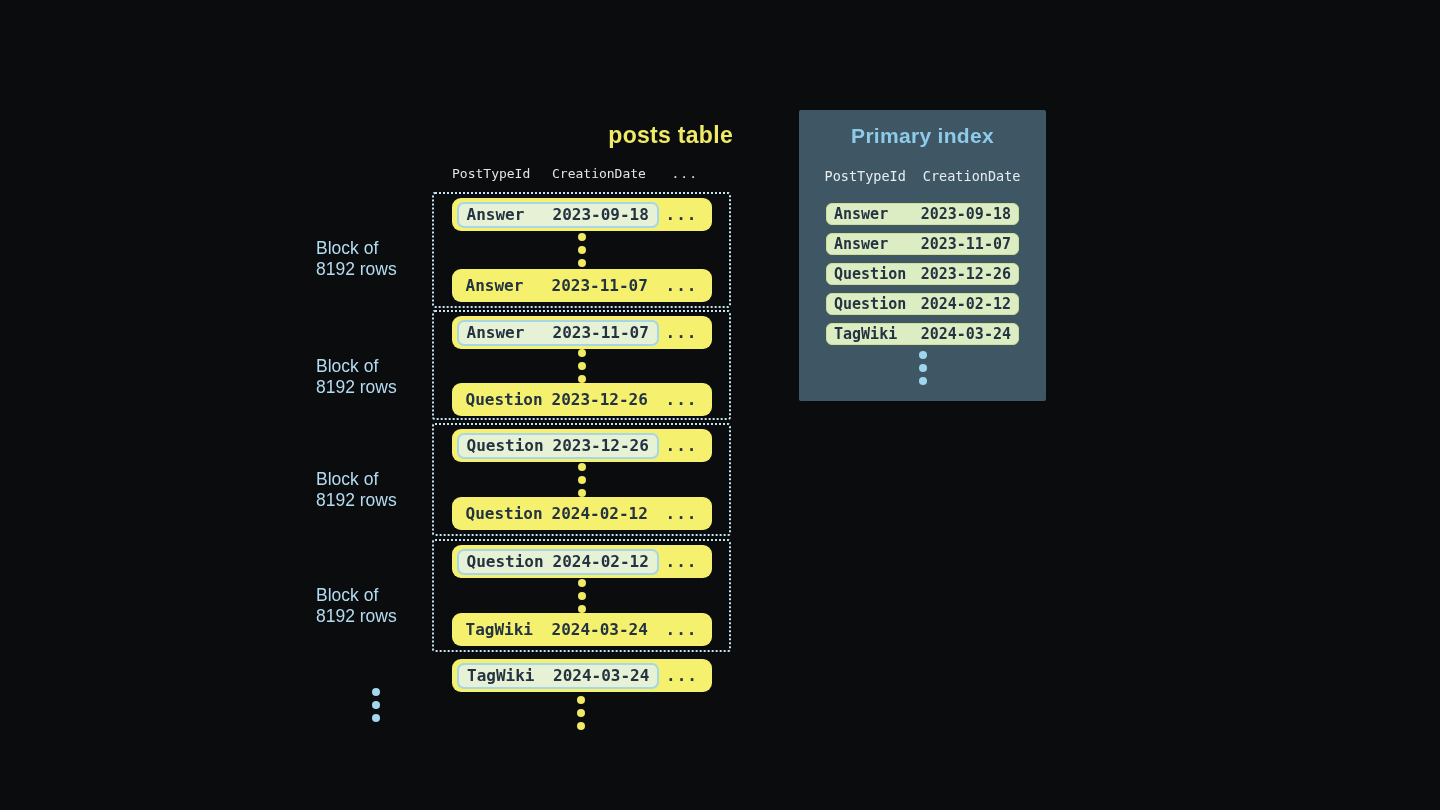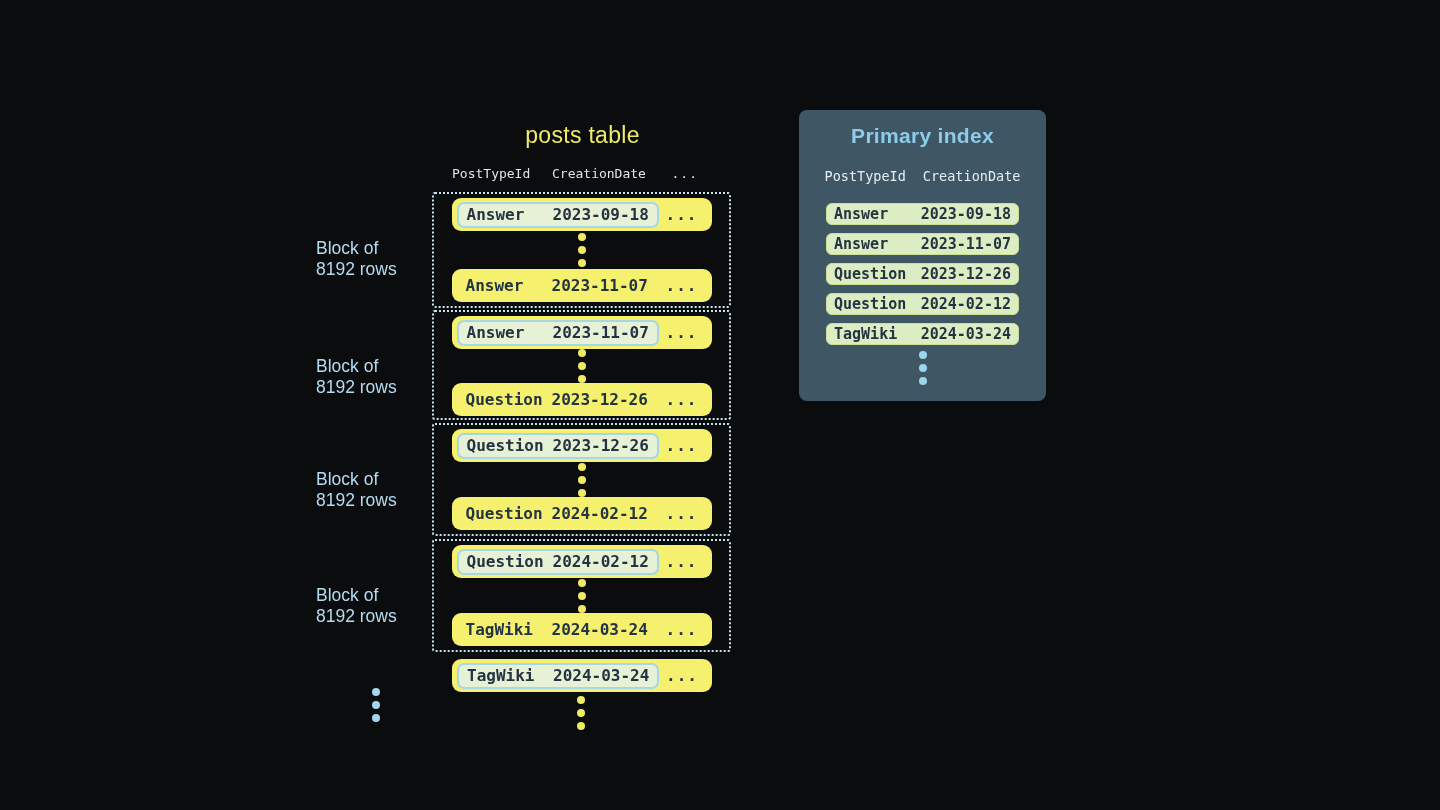--- a/index.html
+++ b/index.html
@@ -6,21 +6,21 @@
   body{
     width:1440px;height:810px;
     background:#0b0c0e;
     font-family:"Liberation Sans", sans-serif;
     position:relative;overflow:hidden;
   }
 
   
   .pt-title{
     position:absolute;left:432px;top:122px;width:301px;
-    text-align:center;color:#f0eb66;font-size:23px;font-weight:400;letter-spacing:.3px;
+    text-align:right;color:#f0eb66;font-size:23px;font-weight:700;letter-spacing:.3px;
   }
   .pt-headers{
     position:absolute;left:452px;top:166px;width:260px;
     display:flex;align-items:baseline;
     font-family:"DejaVu Sans Mono","Liberation Mono",monospace;
     font-size:13px;color:#dfe5e8;
   }
   .pt-headers .h1{width:100px;}
   .pt-headers .h3{margin-left:auto;padding-right:14px;letter-spacing:1px;}
 
@@ -58,21 +58,21 @@
     color:#b4dcf0;font-size:17.5px;line-height:21px;
   }
 
   .trailing-row{position:absolute;left:452px;top:659px;}
   .trailing-dots{position:absolute;left:577px;top:696px;}
   .left-dots{position:absolute;left:372px;top:688px;}
 
   
   .panel{
     position:absolute;left:799px;top:110px;width:247px;height:291px;
-    background:#3f5765;border-radius:8px;
+    background:#3f5765;border-radius:2px;
   }
   .panel-title{
     position:absolute;left:0;right:0;top:14px;text-align:center;
     color:#8ecbe9;font-size:21px;font-weight:600;letter-spacing:.3px;
   }
   .panel-headers{
     position:absolute;left:0;right:0;top:58px;
     display:flex;justify-content:center;gap:17px;
     font-family:"DejaVu Sans Mono","Liberation Mono",monospace;
     font-size:13.5px;color:#e8edf0;

